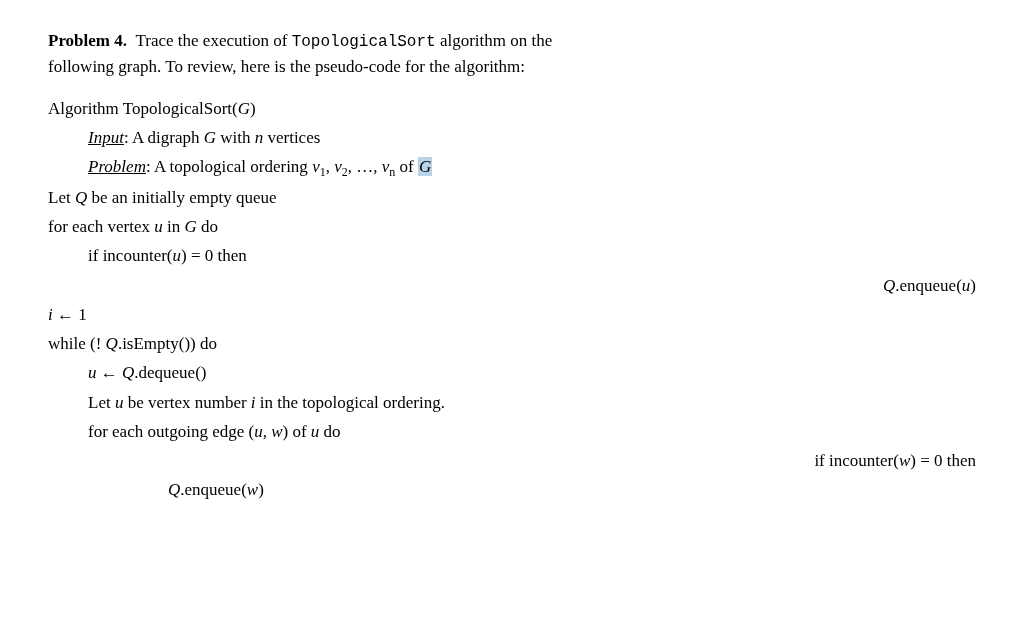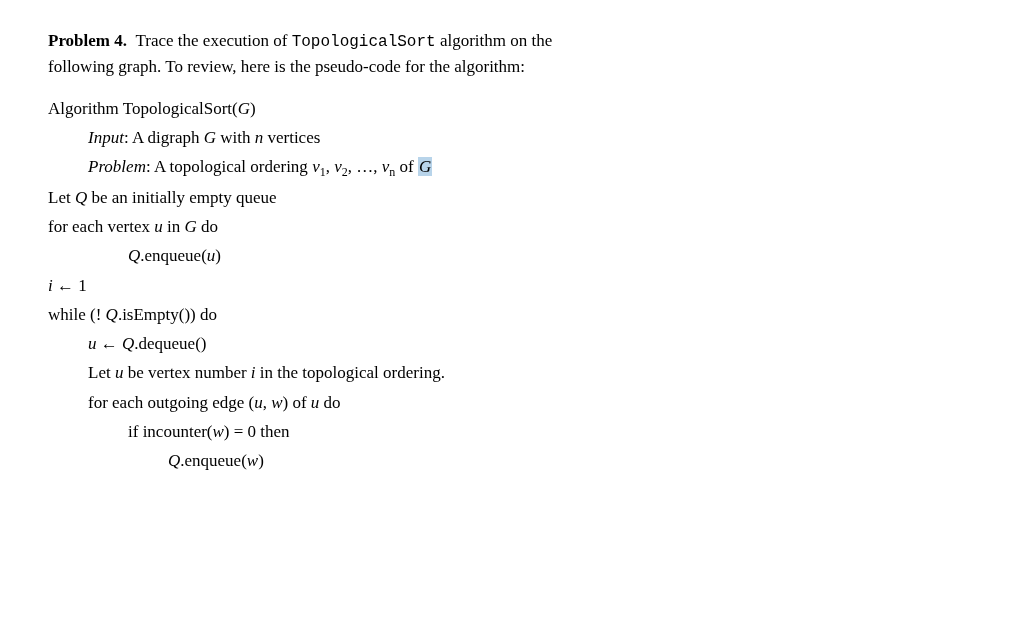--- a/index.html
+++ b/index.html
@@ -55,28 +55,30 @@
       display: block;
       white-space: nowrap;
     }
 
     .indent1 {
       padding-left: 40px;
     }
 
     .indent2 {
       padding-left: 80px;
+      text-align: right;
     }
 
     .indent3 {
       padding-left: 120px;
     }
 
     .italic {
       font-style: italic;
+      text-decoration: underline;
     }
 
     .highlight-g {
       background-color: #b8d4ea;
       padding: 0 1px;
     }
 
     .math {
       font-style: italic;
     }
@@ -115,20 +117,23 @@
 
     <span class="alg-line">
       Let <span class="math">Q</span> be an initially empty queue
     </span>
 
     <span class="alg-line">
       for each vertex <span class="math">u</span> in <span class="math">G</span> do
     </span>
 
 
+    <span class="alg-line indent1">
+      if incounter(<span class="math">u</span>) = 0 then
+    </span>
 
     <span class="alg-line indent2">
       <span class="math">Q</span>.enqueue(<span class="math">u</span>)
     </span>
 
     <span class="alg-line">
       <span class="math">i</span> ← 1
     </span>
 
     <span class="alg-line">

